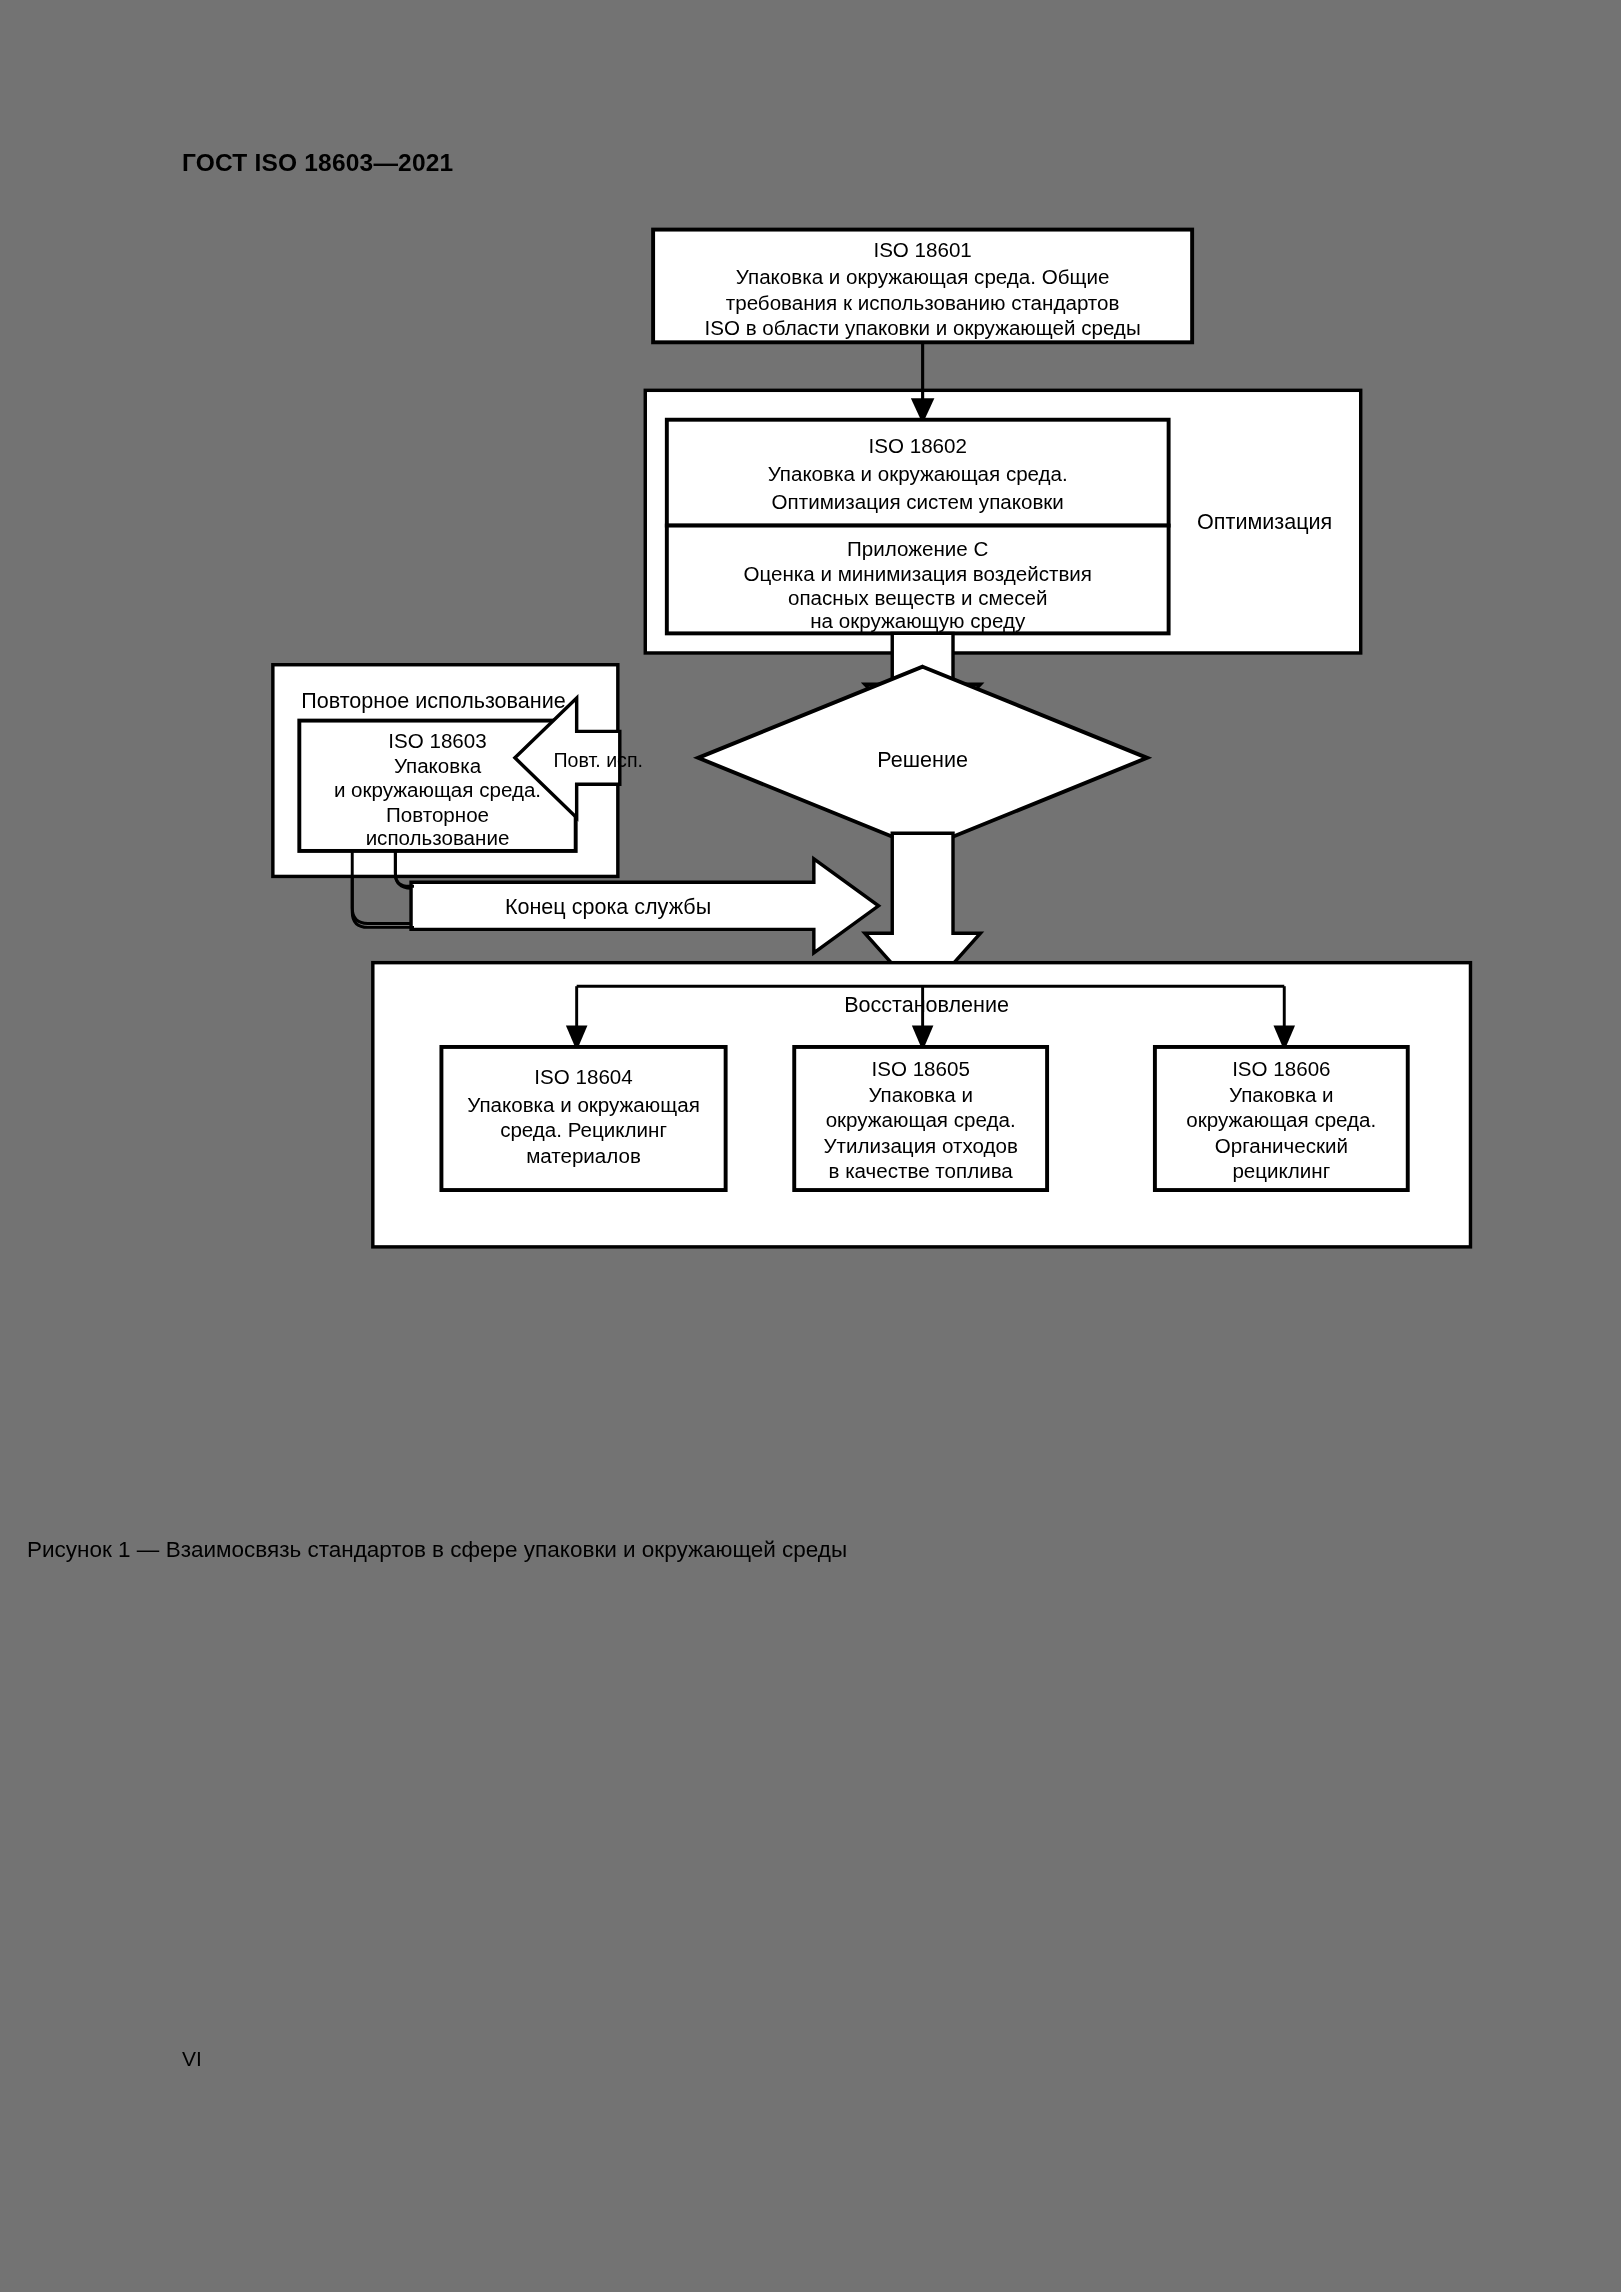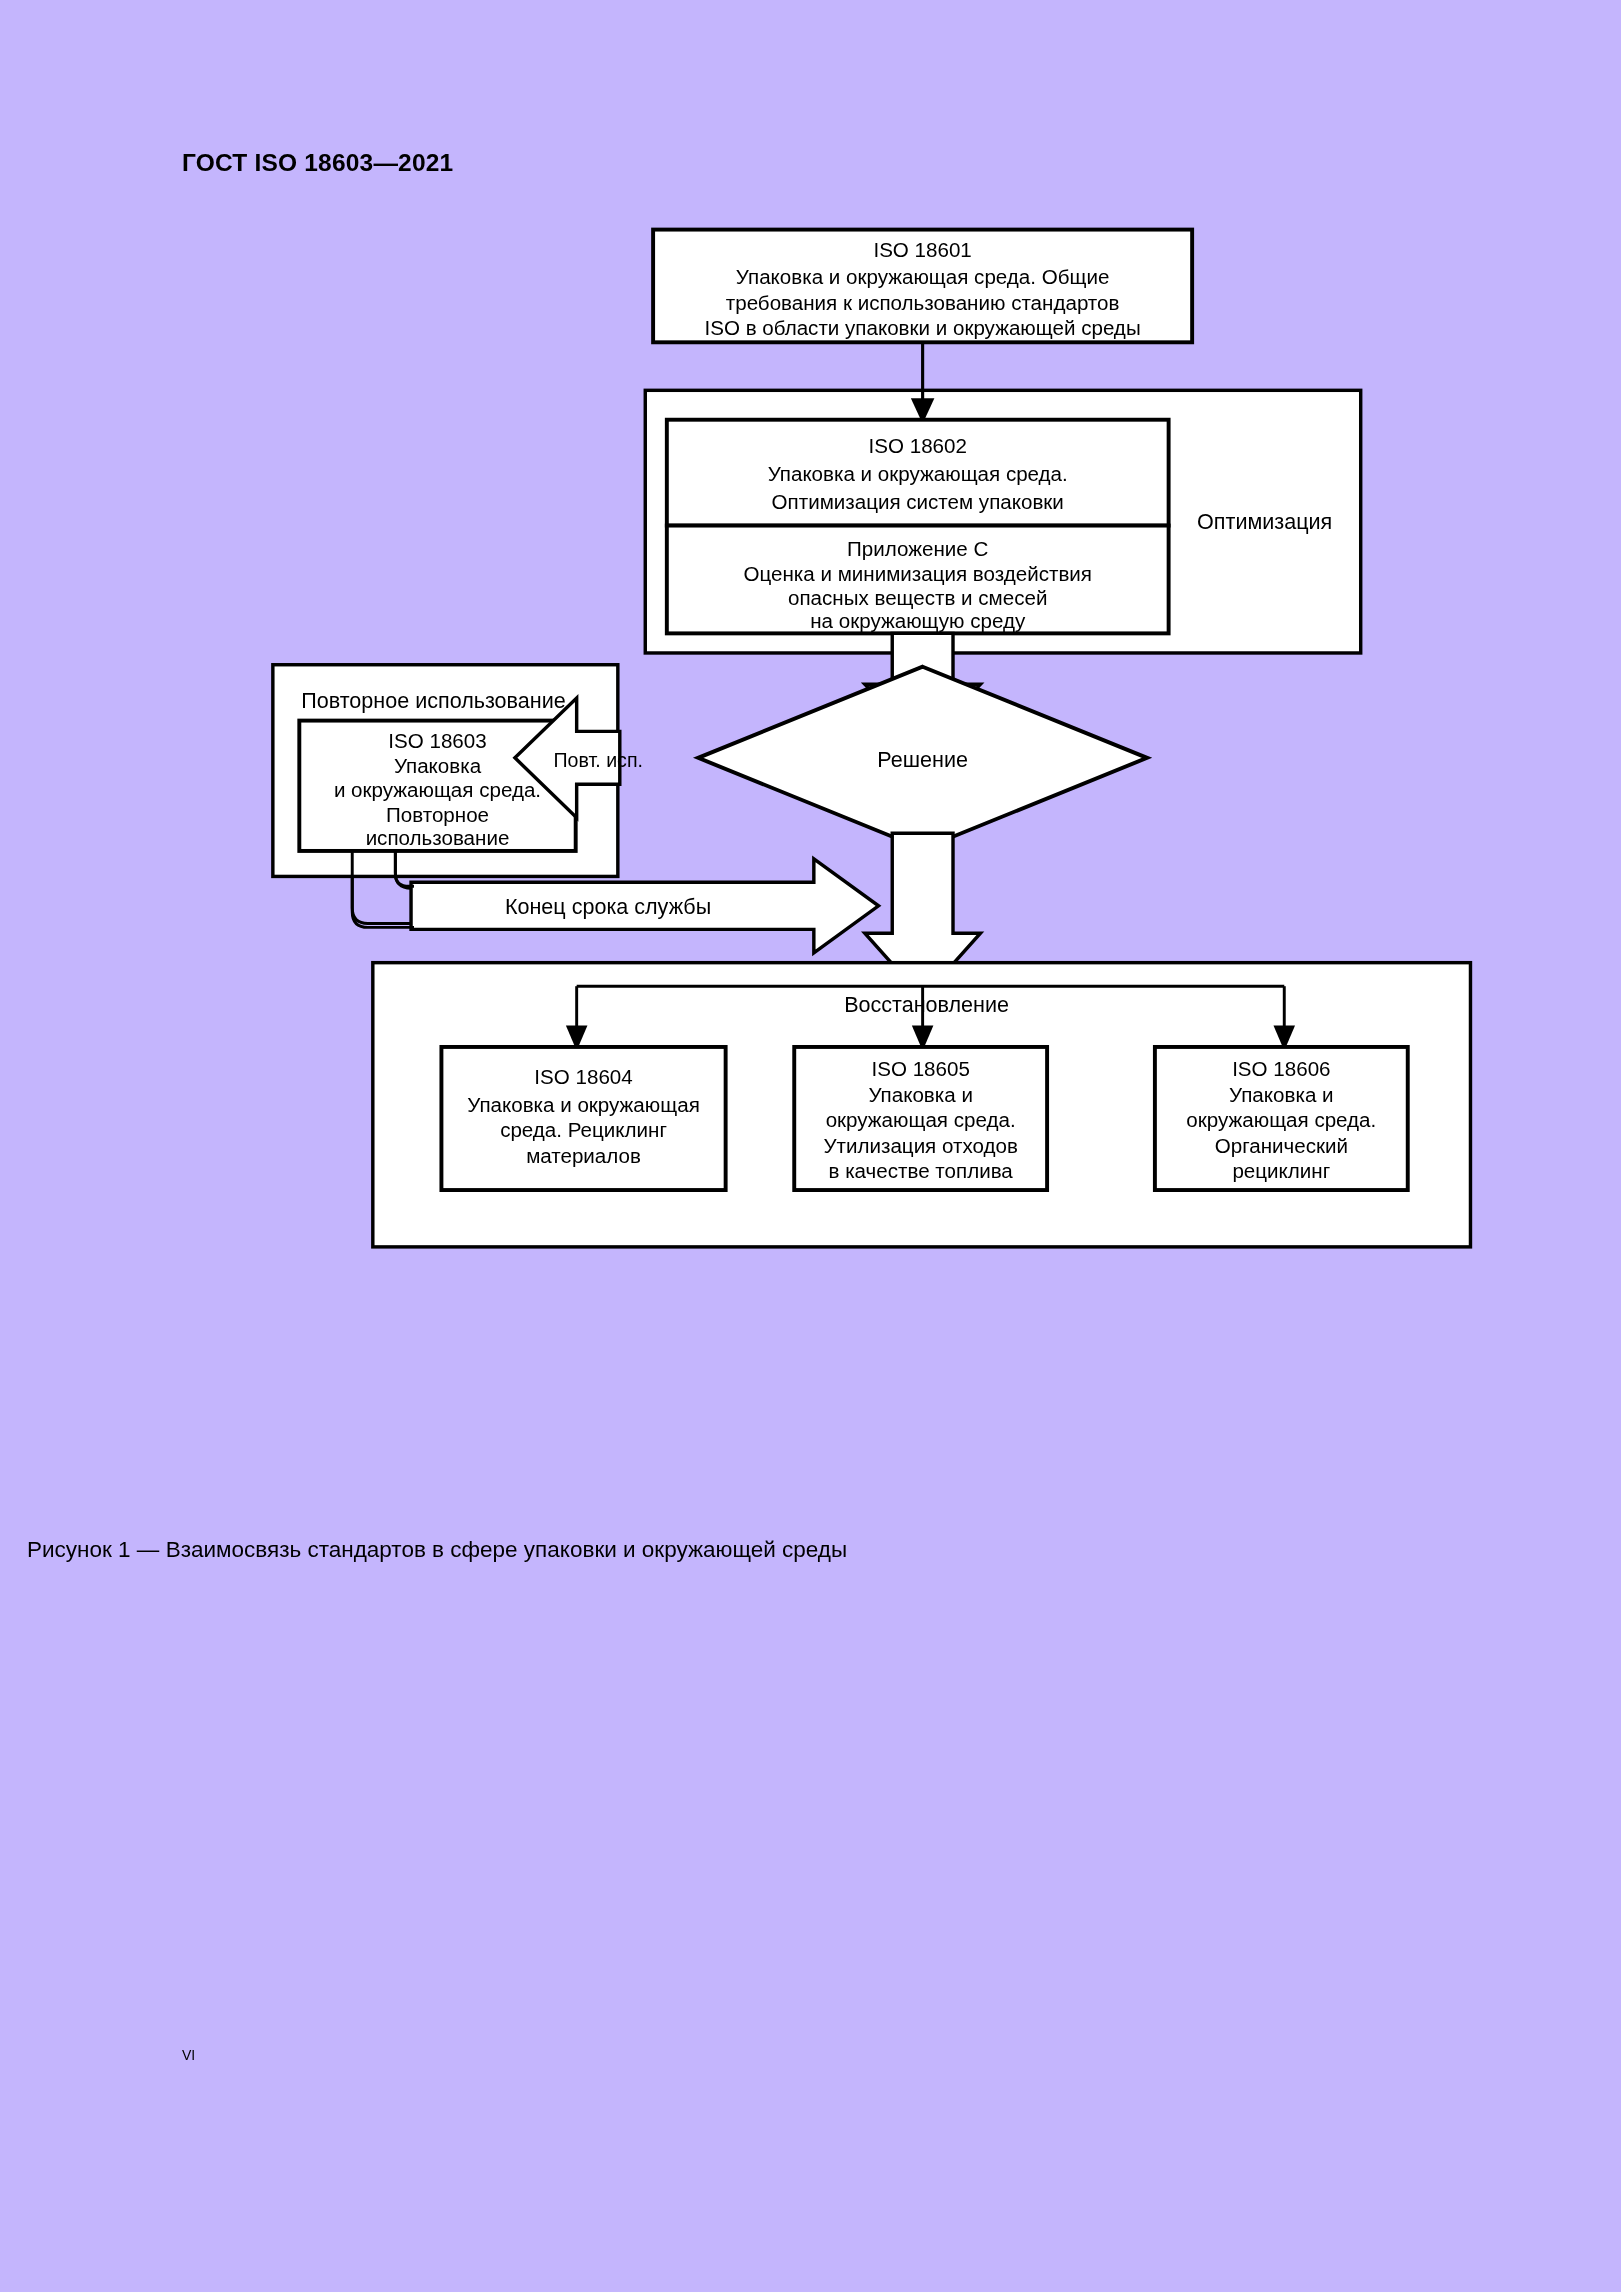--- a/index.html
+++ b/index.html
@@ -11,21 +11,21 @@
     width: 1621px;
     height: 2293px;
     position: relative;
     font-family: "Liberation Sans", sans-serif;
     color: #000000;
     overflow: hidden;
   }
   .page {
     position: absolute;
     inset: 0;
-    background: #c4b5fd;
+    background: #737373;
   }
   .doc-header {
     position: absolute;
     left: 182px;
     top: 149px;
     font-size: 24.5px;
     font-weight: bold;
     letter-spacing: 0.2px;
     white-space: nowrap;
   }
@@ -43,21 +43,21 @@
     top: 1341px;
     width: 1621px;
     text-align: left;
     font-size: 22.5px;
     padding-left: 7px;
   }
   .page-number {
     position: absolute;
     left: 182px;
     top: 2047px;
-    font-size: 14px;
+    font-size: 21px;
   }
   svg.diagram {
     display: block;
     width: 1621px;
     height: 1157px;
   }
   svg.diagram text {
     font-family: "Liberation Sans", sans-serif;
     fill: #000000;
   }

